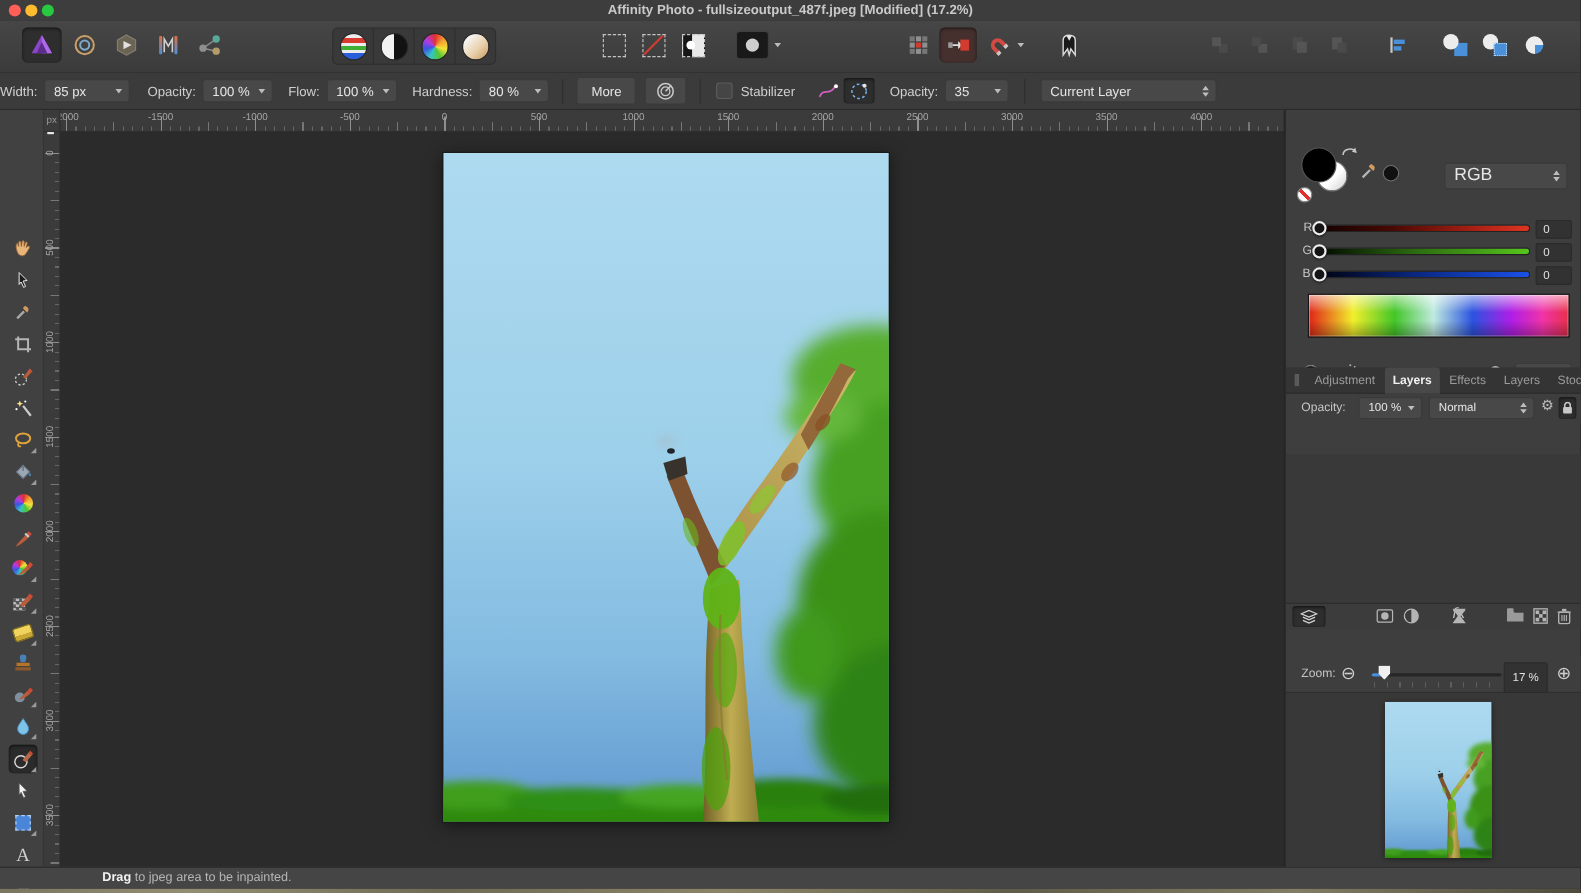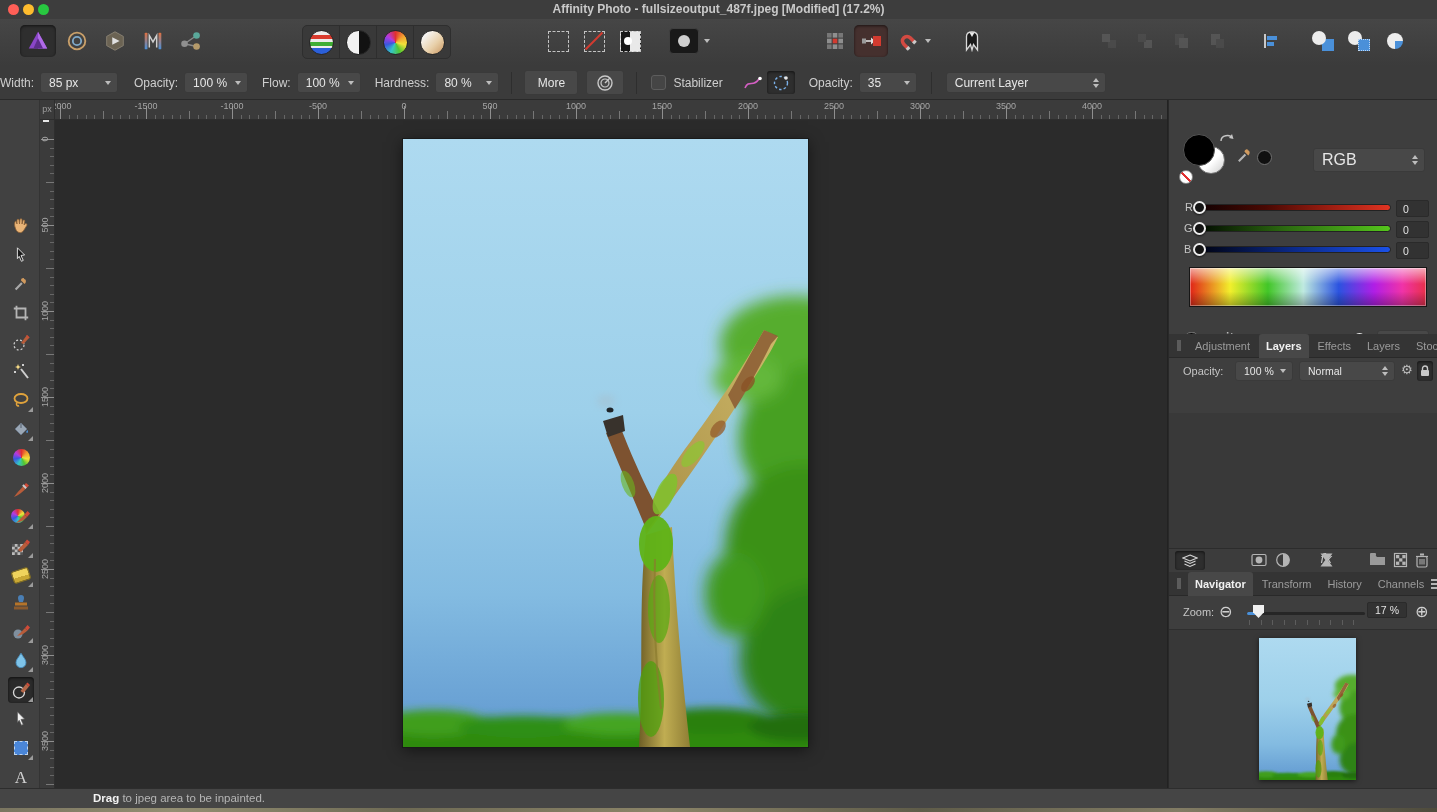--- a/index.html
+++ b/index.html
@@ -730,46 +730,29 @@
           <rect x="2" y="4.5" width="10" height="10.5" rx="1.5" fill="none" stroke="#b5b5b5" stroke-width="1.2"></rect>
           <line x1="1" y1="4.5" x2="13" y2="4.5" stroke="#b5b5b5" stroke-width="1.2"></line>
           <rect x="5" y="1.5" width="4" height="2" fill="#b5b5b5"></rect>
           <line x1="5" y1="7" x2="5" y2="12.5" stroke="#b5b5b5"></line>
             <line x1="7" y1="7" x2="7" y2="12.5" stroke="#b5b5b5"></line>
           <line x1="9" y1="7" x2="9" y2="12.5" stroke="#b5b5b5"></line>
           </svg>
       </div>
     </div>
 
-    <div class="tabs" style="top:472px;">
-      <span class="grip"></span>
-      <span class="tab active">Navigator</span>
-        <span class="tsep"></span>
-      <span class="tab">Transform</span>
-        <span class="tsep"></span>
-      <span class="tab">History</span>
-        <span class="tsep"></span>
-      <span class="tab">Channels</span>
-      <span class="ham">
-          <span class="hbars">
-            <i></i>
-            <i></i>
-            <i></i>
-          </span>
-        </span>
-    </div>
     <div class="abs" style="left:0;top:496px;width:269px;height:34px;background:#3e3e3e;border-bottom:1px solid #2e2e2e;box-sizing:border-box;">
       <span class="abs" style="left:14px;top:10px;font-size:11px;color:#c5c5c5;">Zoom:</span>
       <span class="glyph abs" style="left:50px;top:6px;font-size:16px;color:#cfcfcf;">⊖</span>
       <div class="abs" style="left:78px;top:16px;width:118px;height:3px;background:#262626;border-radius:1.5px;">
         <div style="position:absolute;left:0;top:0;width:12px;height:3px;background:#4a90d9;border-radius:1.5px;"></div>
       </div>
       <div class="abs" style="left:84px;top:9px;width:11px;height:13px;background:#f0f0f0;clip-path:polygon(0 0,100% 0,100% 55%,50% 100%,0 55%);"></div>
       <div class="abs" style="left:80px;top:24px;width:116px;height:5px;background:repeating-linear-gradient(90deg,#5d5d5d 0 1px,transparent 1px 11.6px);"></div>
-      <div class="vbox abs" style="left:198px;top:6px;width:40px;height:16px;justify-content:center;padding-left:0;">
+      <div class="vbox abs" style="left:198px;top:6px;width:40px;height:28px;justify-content:center;padding-left:0;">
         <span>17 %</span>
       </div>
       <span class="glyph abs" style="left:246px;top:6px;font-size:16px;color:#cfcfcf;">⊕</span>
     </div>
     <div class="abs" style="left:0;top:530px;width:269px;height:158px;background:#383838;">
       <div class="abs" style="left:90px;top:8px;width:97px;height:142px;box-shadow:0 1px 5px rgba(0,0,0,.6);">
         <svg width="97" height="142" viewBox="0 0 405 608" preserveAspectRatio="none">
             <use href="#art"></use>
           </svg>
       </div>

